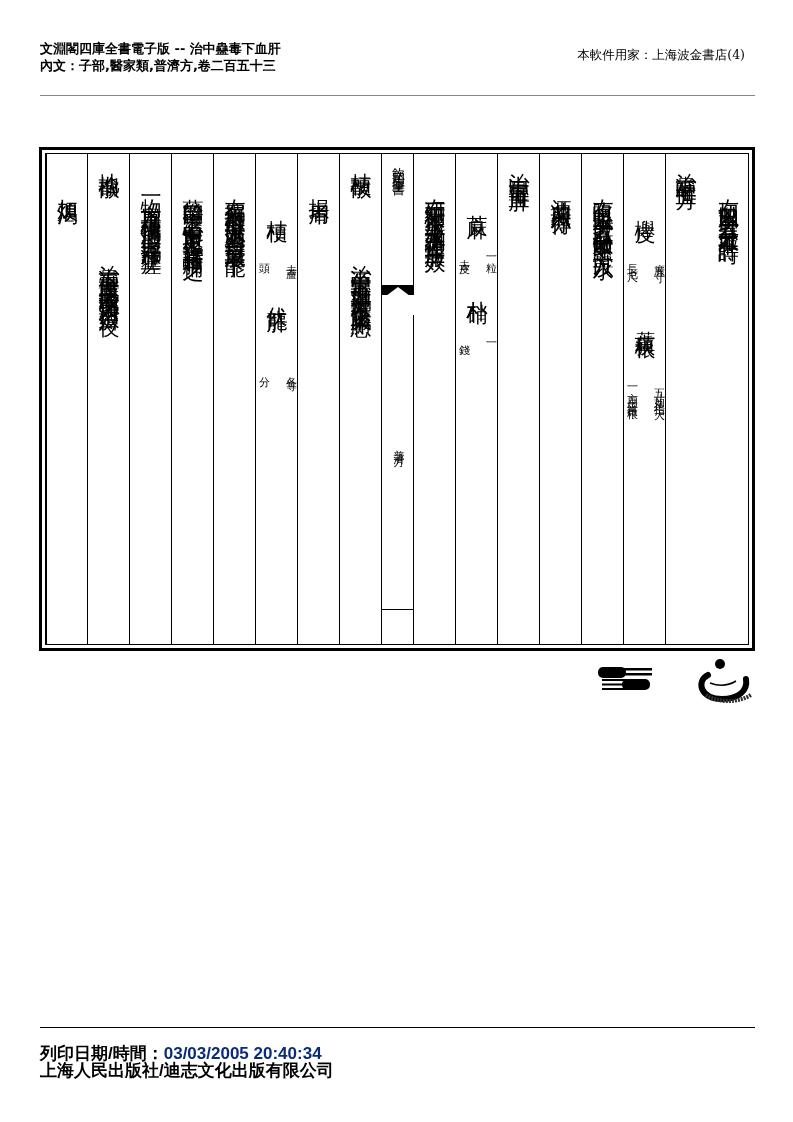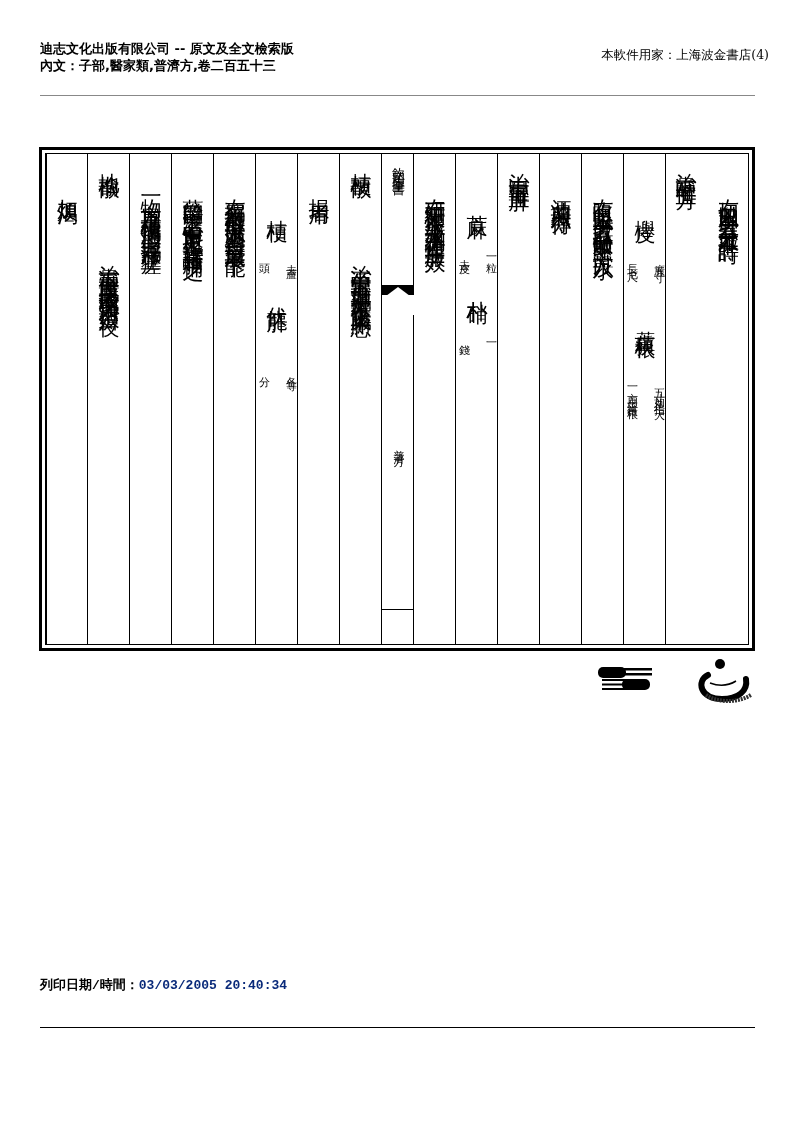--- a/index.html
+++ b/index.html
@@ -1,21 +1,21 @@
 <!DOCTYPE html>
 <html><head>
 <meta charset="utf-8">
 <style>
   html, body { margin: 0; padding: 0; background: #ffffff; }
   body { width: 793px; height: 1122px; position: relative; overflow: hidden;
          font-family: "DejaVu Serif", "Liberation Serif", serif; color: #000; }
   .hdr-left { position: absolute; left: 40px; top: 40px; font-family: "DejaVu Sans", "Liberation Sans", sans-serif;
               font-weight: bold; font-size: 13px; line-height: 17px; }
   .hdr-left .val { color: #0a2a7a; font-weight: bold; }
-  .hdr-right { position: absolute; right: 24px; top: 43px; text-align: left; font-size: 12.5px; line-height: 23px;
+  .hdr-right { position: absolute; right: 48px; top: 43px; text-align: left; font-size: 12.5px; line-height: 23px;
                font-family: "DejaVu Serif", "Liberation Serif", serif; }
   .rule-top { position: absolute; left: 40px; top: 95px; width: 715px; height: 1px; background: #888; }
   .frame { position: absolute; left: 39px; top: 147px; width: 716px; height: 504px;
            border: 3px solid #000; box-sizing: border-box; }
   .frame-inner { position: absolute; left: 3px; top: 3px; right: 3px; bottom: 3px;
                  border: 1px solid #000; }
   .col { position: absolute; top: 0; bottom: 0; border-left: 1px solid #000; box-sizing: border-box; }
   .col.first { border-left: none; }
   .vt { position: absolute; left: 50%; transform: translateX(-50%); writing-mode: vertical-rl;
         text-orientation: upright; font-size: 21px; line-height: 24px; letter-spacing: 3.2px; white-space: nowrap; }
@@ -23,29 +23,29 @@
   .pair { position: absolute; display: flex; flex-direction: row-reverse; gap: 3px; left: 50%; transform: translateX(-50%); }
   .pair .vt { position: static; transform: none; }
   .center-strip .vt { font-size: 13px; letter-spacing: 3px; line-height: 16px; }
   .fish { position: absolute; left: 0; right: 0; top: 131px; height: 30px; background: #000; }
   .fish-notch { position: absolute; left: 50%; top: 141px; width: 0; height: 0; transform: translateX(-50%);
                 border-left: 16px solid transparent; border-right: 16px solid transparent; border-bottom: 12px solid #fff; }
   .fish-bg { position: absolute; left: 0; right: 0; top: 141px; height: 20px; background: #fff; }
   .strip-line { position: absolute; left: 0; right: 0; top: 455px; height: 1px; background: #000; }
   .logos { position: absolute; left: 596px; top: 655px; width: 160px; height: 56px; }
   .rule-bot { position: absolute; left: 40px; top: 1027px; width: 715px; height: 1px; background: #000; }
-  .ftr { position: absolute; left: 40px; top: 977px; font-family: Liberation Mono, monospace;
-         font-weight: bold; font-size: 13px; line-height: 17px; }
+  .ftr { position: absolute; left: 40px; top: 1045px; font-family: Liberation Sans, sans-serif;
+         font-weight: bold; font-size: 17px; line-height: 17px; }
   .ftr .val { color: #0a2a7a; }
 </style>
 </head>
 <body>
 
 <div class="hdr-left">
-  <div>迪志文化出版有限公司 -- 原文及全文檢索版</div>
+  <div>文淵閣四庫全書電子版 -- 治中蠱毒下血肝</div>
   <div>
     <span>內文：</span><span class="val" style="color:#000">子部,醫家類,普濟方,卷二百五十三</span>
   </div>
 </div>
 <div class="hdr-right">
   <div>本軟件用家：上海波金書店(4)</div>
 </div>
 <div class="rule-top"></div>
 
 <div class="frame">
@@ -173,13 +173,14 @@
       <path d="M110 40 C120 47, 140 49, 155 40" stroke="#333" stroke-width="4" stroke-dasharray="2 1" fill="none"></path>
     </g>
   </svg>
 </div>
 
 <div class="rule-bot"></div>
 <div class="ftr">
   <div>
     <span>列印日期/時間：</span><span class="val">03/03/2005 20:40:34</span>
   </div>
+  <div>上海人民出版社/迪志文化出版有限公司</div>
 </div>
 
 </body></html>

